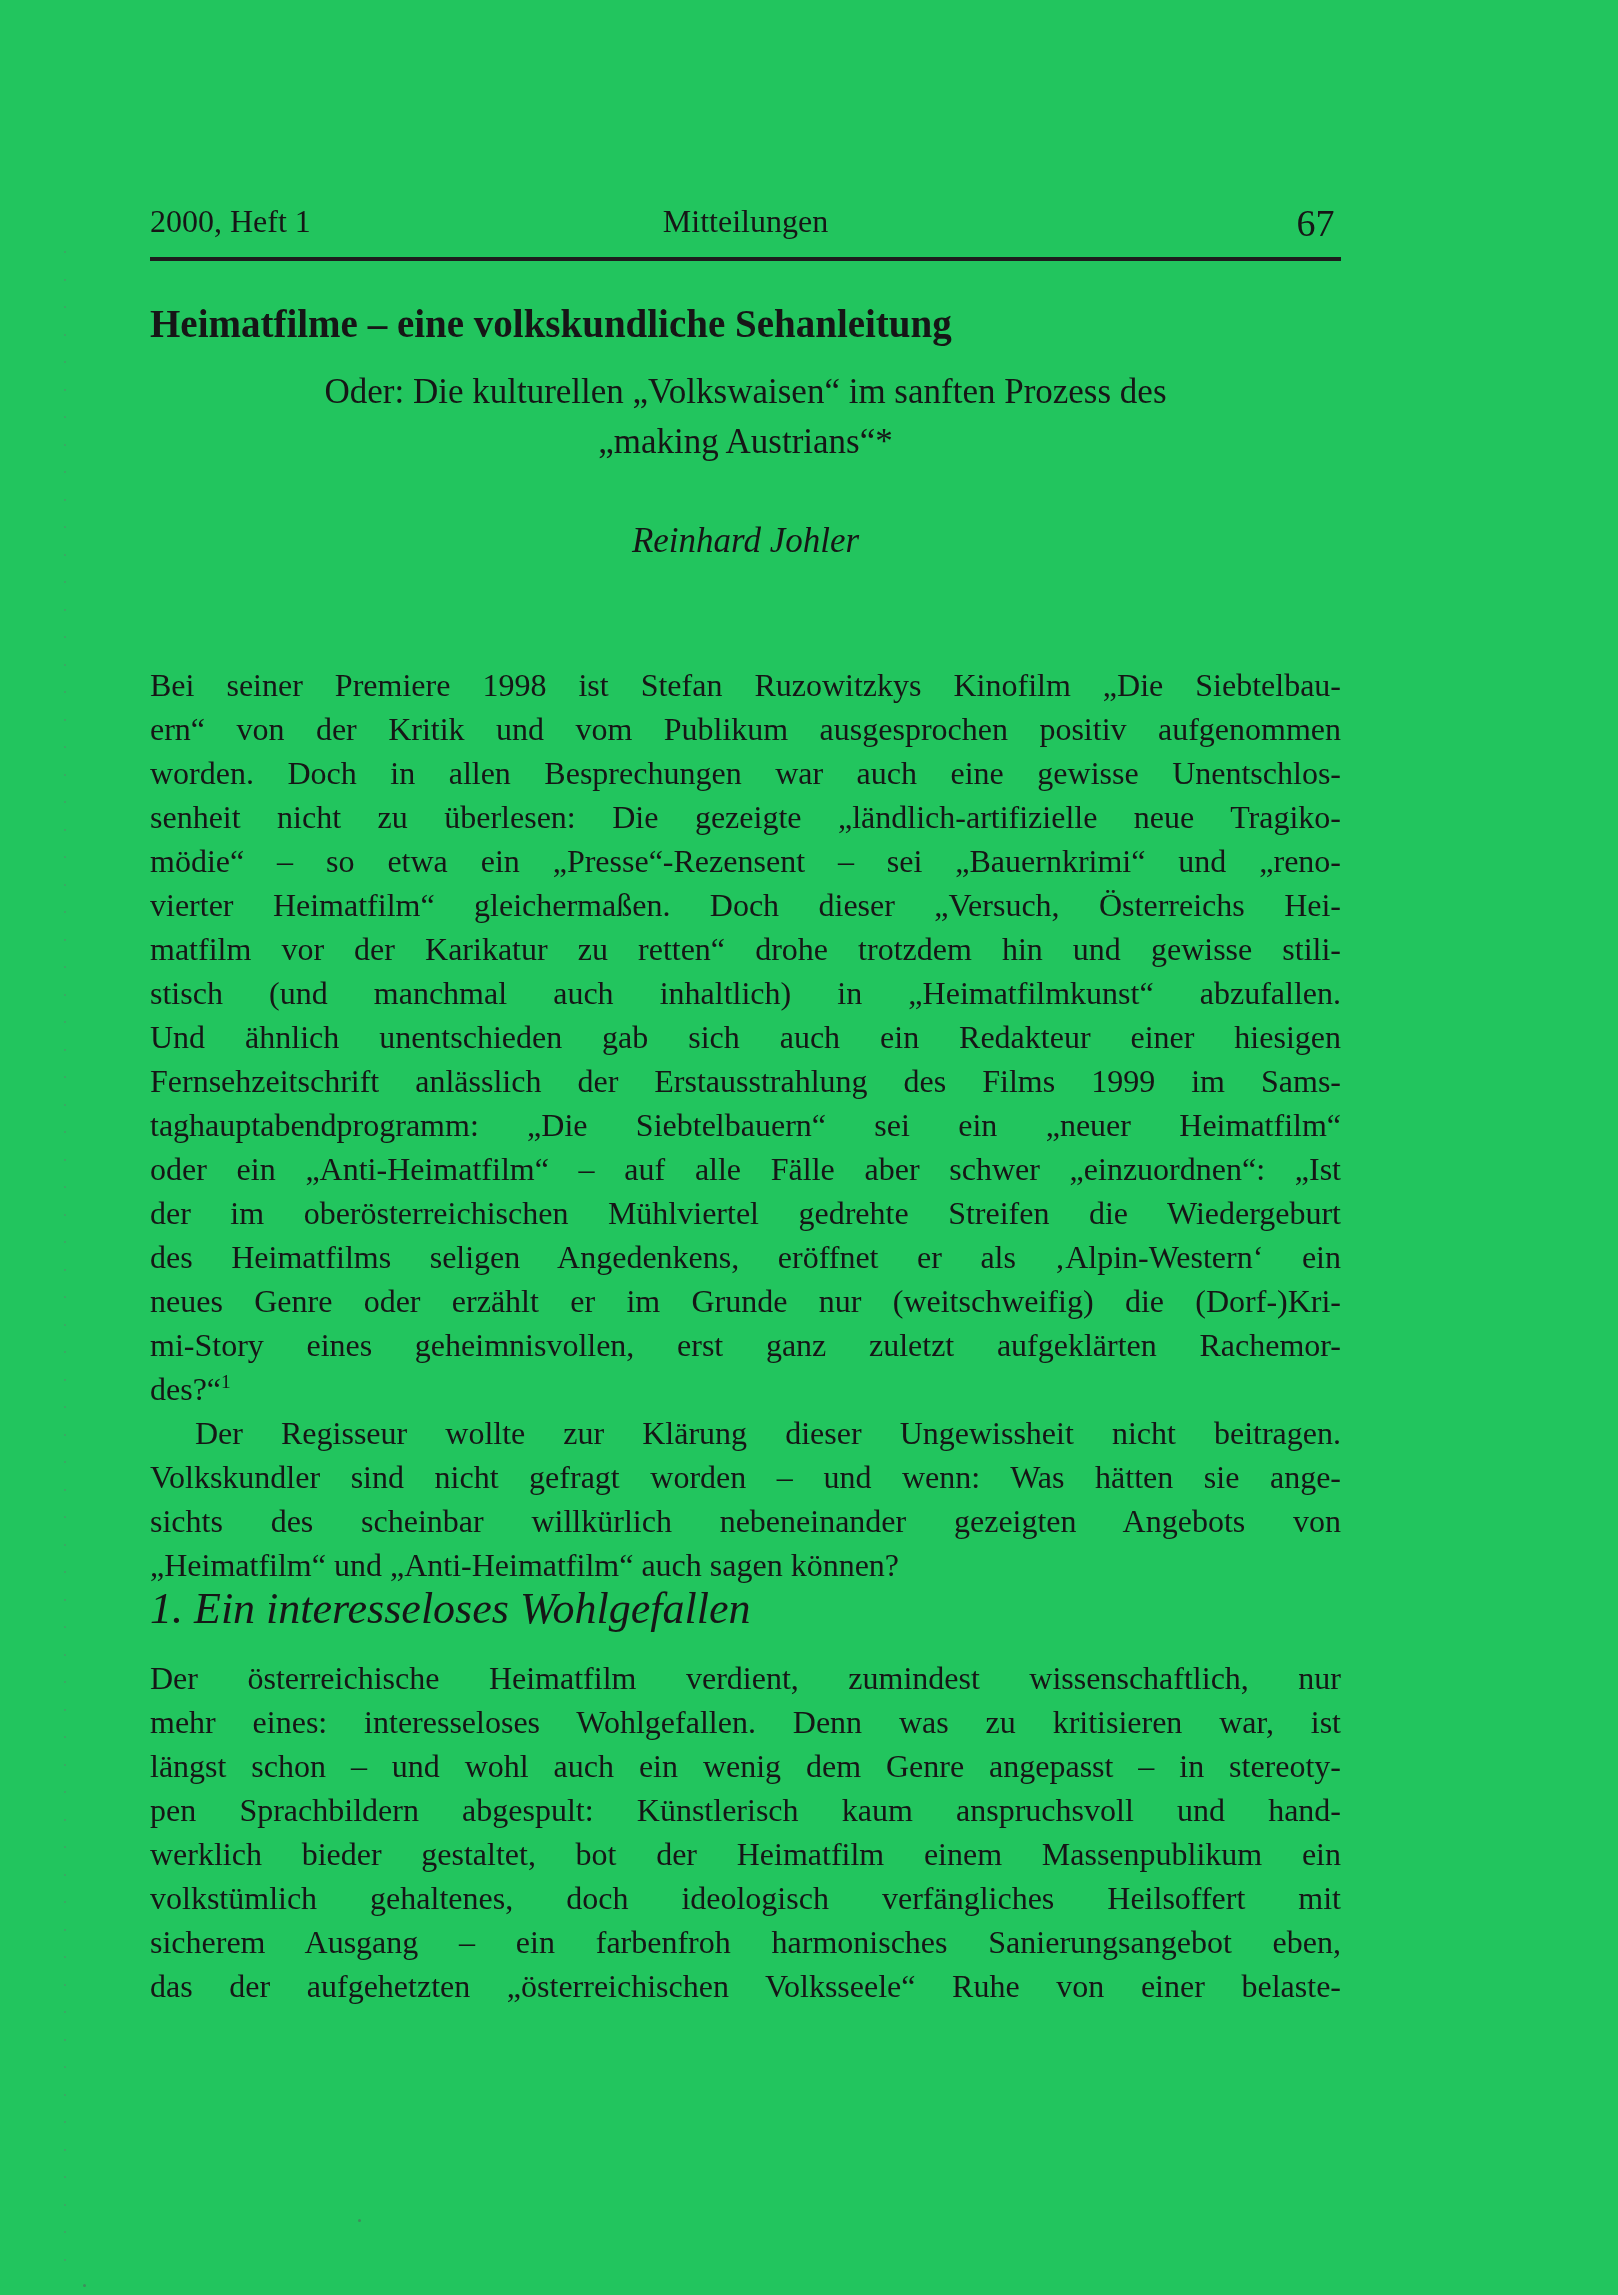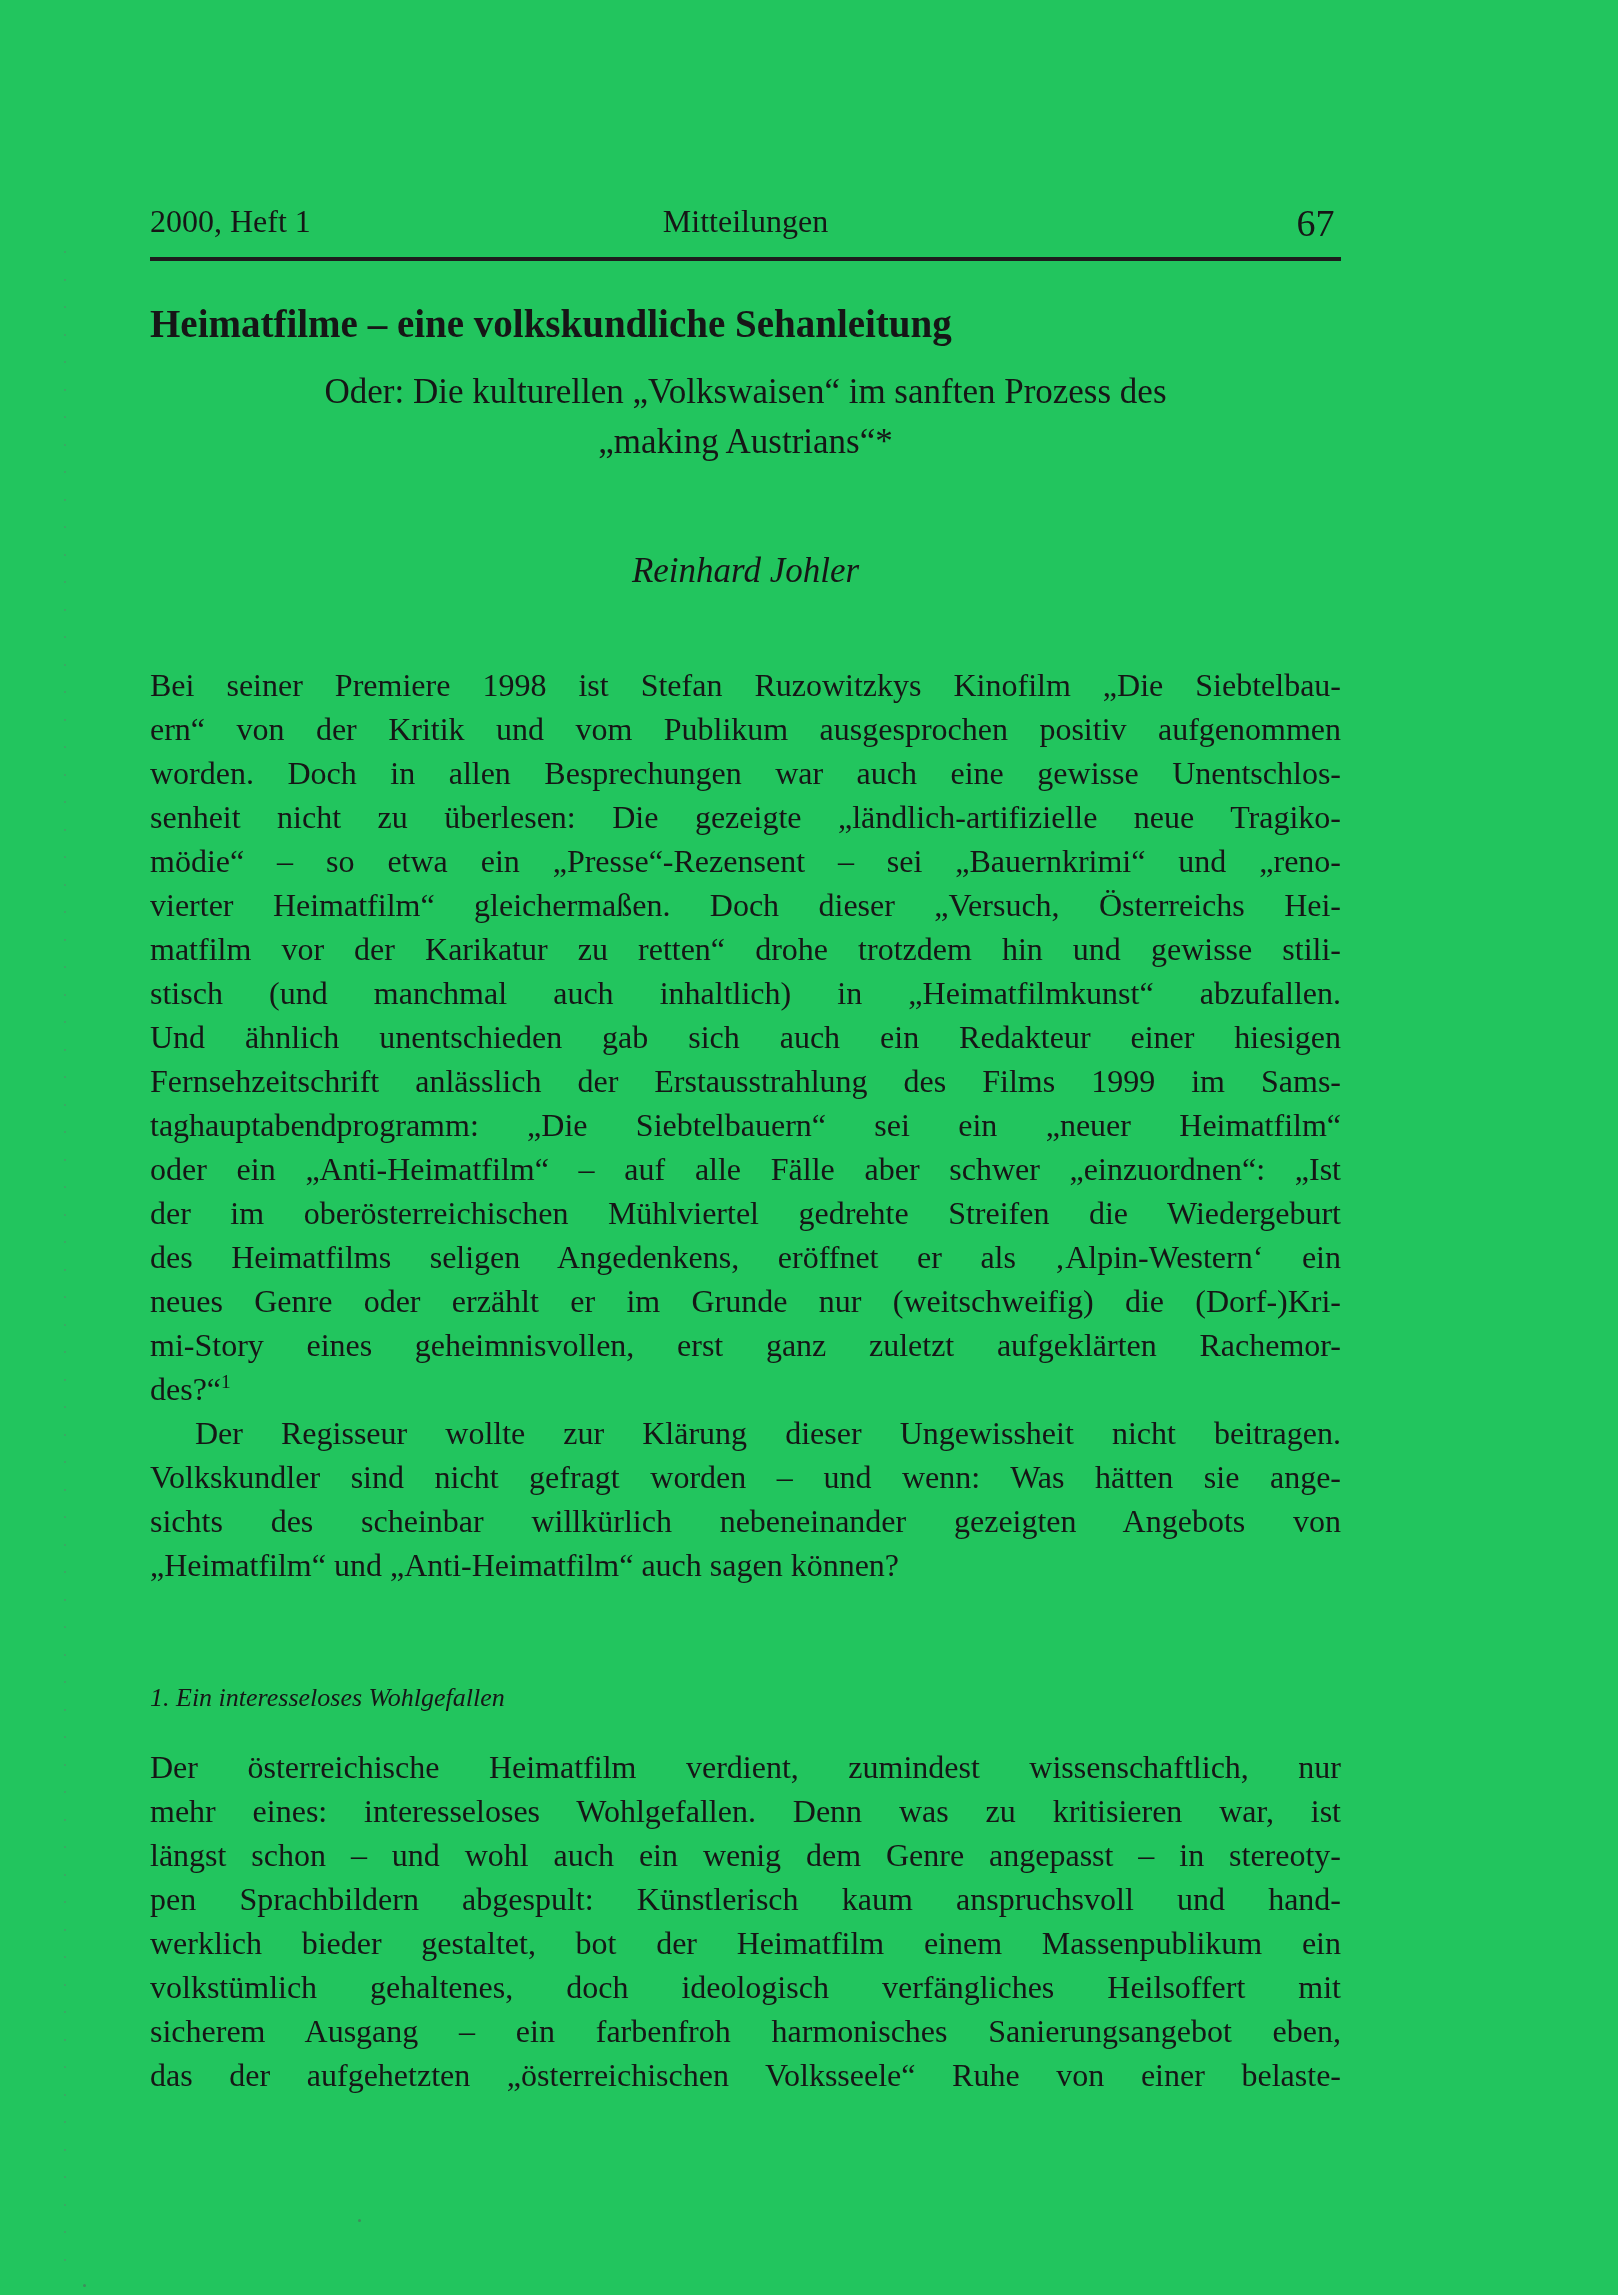--- a/index.html
+++ b/index.html
@@ -74,21 +74,20 @@
   }
   .author {
     position: absolute;
     left: 150px;
     top: 519px;
     width: 1191px;
     text-align: center;
     font-style: italic;
     font-size: 35px;
     line-height: 44px;
-    margin-top: 30px;
   }
   .body {
     position: absolute;
     left: 150px;
     top: 663px;
     width: 1191px;
     font-size: 32px;
   }
   .bl {
     line-height: 44px;
@@ -103,24 +102,23 @@
     text-justify: inter-word;
   }
   .bl.ind { text-indent: 45px; }
   .bl sup {
     font-size: 19.4px;
     vertical-align: super;
     line-height: 0;
   }
   .section-heading {
     font-style: italic;
-    font-size: 26px;
+    font-size: 44px;
     line-height: 44px;
     height: 44px;
-    margin-top: 89px;
   }
   .para3 { margin-top: 25px; }
 </style>
 </head>
 <body>
 
 <div class="page">
 
   <div class="scan-dots"></div>
   <div class="scan-speck" style="left:83px; top:2284px;"></div>

